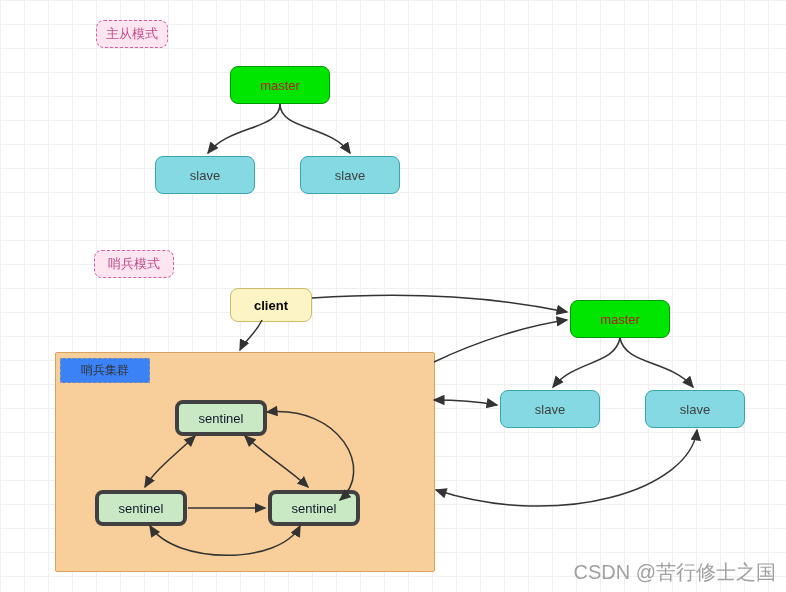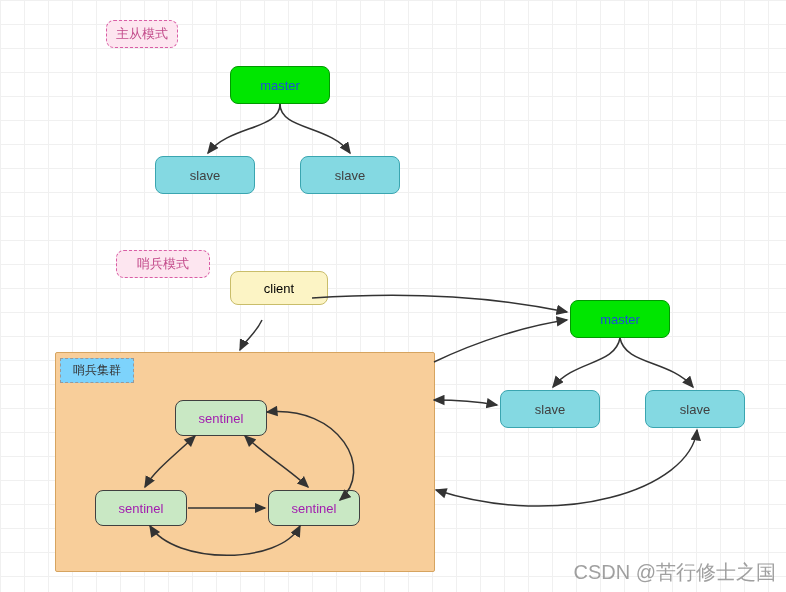--- a/index.html
+++ b/index.html
@@ -27,78 +27,78 @@
   }
   .label-pink {
     border: 1px dashed #d95da5;
     background: #fde6f0;
     color: #c24a8a;
     font-size: 13px;
   }
   .master {
     background: #00e600;
     border: 1px solid #009900;
-    color: #1d4ed8;
+    color: #b91c1c;
   }
   .slave {
     background: #84d9e2;
     border: 1px solid #3aa5b0;
     color: #404040;
   }
   .client {
     background: #fcf4c5;
     border: 1px solid #c9bd6a;
     color: #000;
   }
   .sentinel {
     background: #c9e8c4;
-    border: 1px solid #404040;
-    color: #a21caf;
+    border: 4px solid #404040;
+    color: #0f172a;
   }
   .cluster-box {
     position: absolute;
     background: #f8ce9a;
     border: 1px solid #d6a460;
     border-radius: 2px;
   }
   .cluster-label {
     position: absolute;
-    background: #7dd3fc;
+    background: #3b82f6;
     border: 1px dashed #999;
     font-size: 12px;
-    padding: 3px 12px;
+    padding: 3px 20px;
     color: #333;
   }
   svg.connections {
     position: absolute;
     top: 0; left: 0;
     width: 786px;
     height: 592px;
     pointer-events: none;
   }
   .watermark {
     position: absolute;
     bottom: 6px;
     right: 10px;
     color: rgba(120,120,120,0.7);
     font-size: 20px;
   }
 </style>
 </head>
 <body>
 
-<div class="node label-pink" style="left:106px; top:20px; width:72px; height:28px;">主从模式</div>
+<div class="node label-pink" style="left:96px; top:20px; width:72px; height:28px;">主从模式</div>
 
 <div class="node master" style="left:230px; top:66px; width:100px; height:38px;">master</div>
 <div class="node slave" style="left:155px; top:156px; width:100px; height:38px;">slave</div>
 <div class="node slave" style="left:300px; top:156px; width:100px; height:38px;">slave</div>
 
-<div class="node label-pink" style="left:116px; top:250px; width:94px; height:28px;">哨兵模式</div>
+<div class="node label-pink" style="left:94px; top:250px; width:80px; height:28px;">哨兵模式</div>
 
-<div class="node client" style="left:230px; top:271px; width:98px; height:34px;">client</div>
+<div class="node client" style="left:230px; top:288px; width:82px; height:34px;font-weight:bold;">client</div>
 
 <div class="node master" style="left:570px; top:300px; width:100px; height:38px;">master</div>
 <div class="node slave" style="left:500px; top:390px; width:100px; height:38px;">slave</div>
 <div class="node slave" style="left:645px; top:390px; width:100px; height:38px;">slave</div>
 
 <div class="cluster-box" style="left:55px; top:352px; width:378px; height:218px;"></div>
 <div class="cluster-label" style="left:60px; top:358px;">哨兵集群</div>
 
 <div class="node sentinel" style="left:175px; top:400px; width:92px; height:36px;">sentinel</div>
 <div class="node sentinel" style="left:95px; top:490px; width:92px; height:36px;">sentinel</div>

